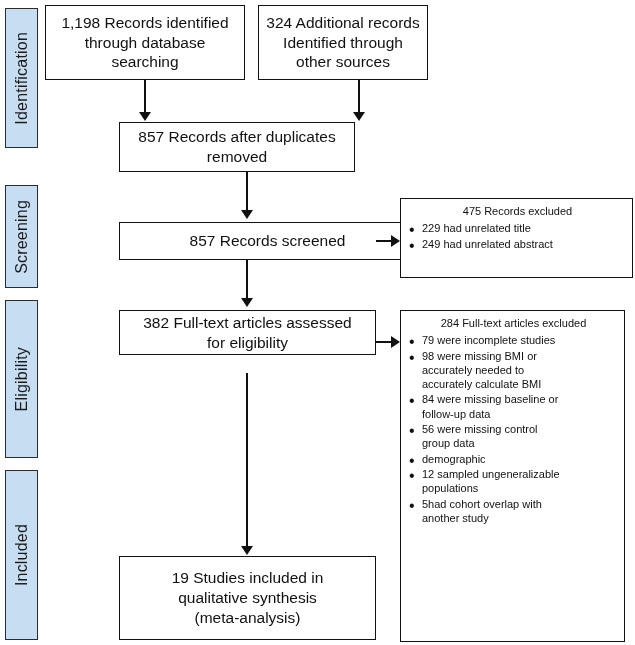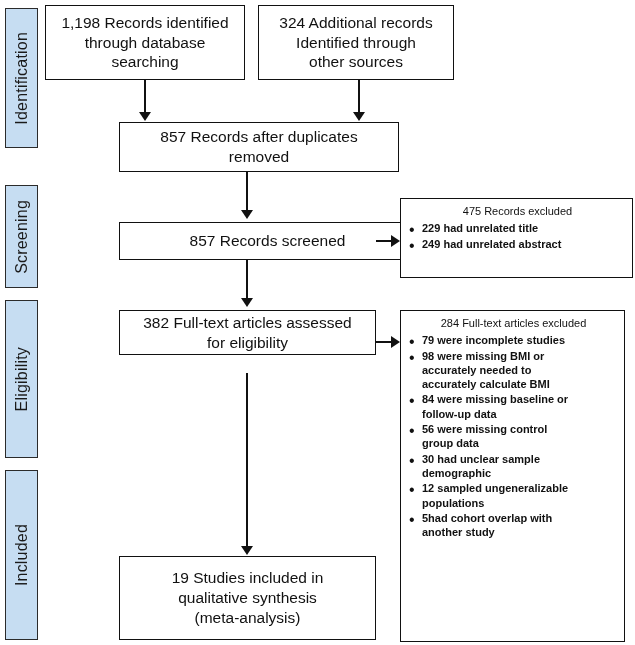--- a/index.html
+++ b/index.html
@@ -85,21 +85,21 @@
     margin-bottom:1px;
   }
   .exbox li::before{
     content:"\2022";
     position:absolute;
     left:0;
     top:-1px;
     font-size:16px;
     line-height:1.3;
   }
-  .exbox li .cont{display:block;font-weight:bold;}
+  .exbox li .cont{display:block;}
 
   
   .vline{
     position:absolute;
     width:2px;
     background:#111111;
   }
   .hline{
     position:absolute;
     height:2px;
@@ -137,33 +137,33 @@
   <div class="stage" style="top:470px;height:170px;">
     <span>Included</span>
   </div>
 
   <div class="box" style="left:45px;top:5px;width:200px;height:75px;">
     <span class="ln">1,198 Records identified</span>
     <span class="ln">through database</span>
     <span class="ln">searching</span>
   </div>
 
-  <div class="box" style="left:258px;top:5px;width:196px;height:75px;">
+  <div class="box" style="left:258px;top:5px;width:170px;height:75px;">
     <span class="ln">324 Additional records</span>
     <span class="ln">Identified through</span>
     <span class="ln">other sources</span>
   </div>
 
   <div class="vline" style="left:144px;top:80px;height:34px;"></div>
   <div class="arrow-down" style="left:139px;top:112px;"></div>
 
   <div class="vline" style="left:358px;top:80px;height:34px;"></div>
   <div class="arrow-down" style="left:353px;top:112px;"></div>
 
-  <div class="box" style="left:119px;top:122px;width:280px;height:50px;">
+  <div class="box" style="left:119px;top:122px;width:236px;height:50px;">
     <span class="ln">857 Records after duplicates</span>
     <span class="ln">removed</span>
   </div>
 
   <div class="vline" style="left:246px;top:172px;height:39px;"></div>
   <div class="arrow-down" style="left:241px;top:210px;"></div>
 
   <div class="box" style="left:119px;top:222px;width:297px;height:38px;">
     <span class="ln">857 Records screened</span>
   </div>
@@ -210,21 +210,20 @@
       </li>
       <li>
         <span class="cont">84 were missing baseline or</span>
         <span class="cont">follow-up data</span>
       </li>
       <li>
         <span class="cont">56 were missing control</span>
         <span class="cont">group data</span>
       </li>
       <li>
-        <span class="cont">30 had unclear sample</span>
         <span class="cont">demographic</span>
       </li>
       <li>
         <span class="cont">12 sampled ungeneralizable</span>
         <span class="cont">populations</span>
       </li>
       <li>
         <span class="cont">5had cohort overlap with</span>
         <span class="cont">another study</span>
       </li>

